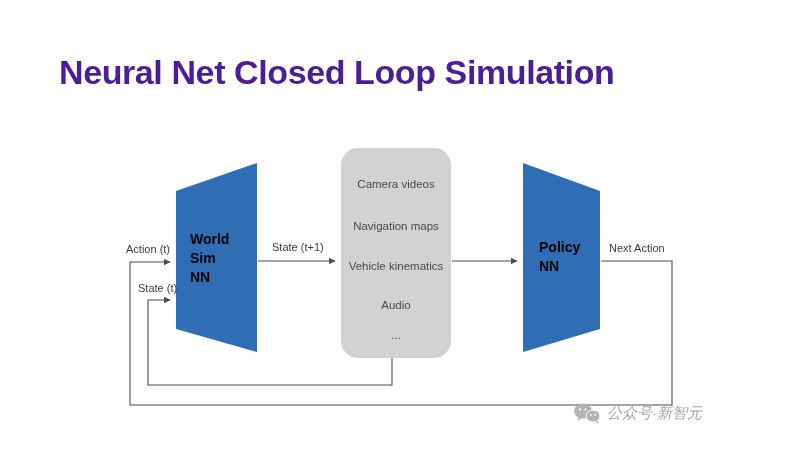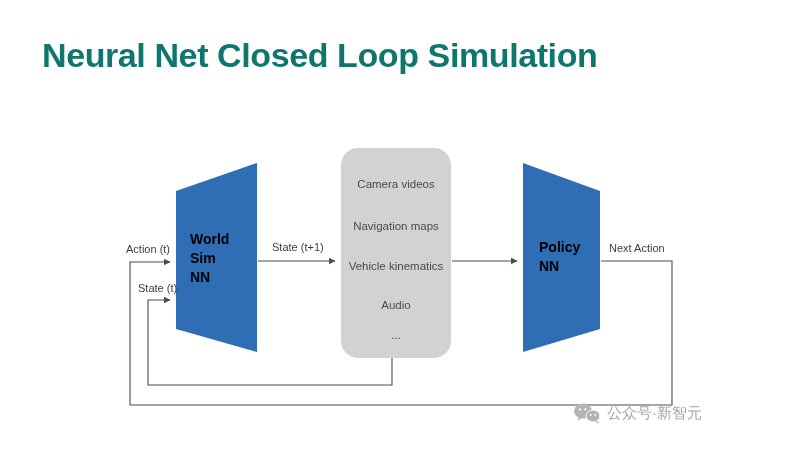--- a/index.html
+++ b/index.html
@@ -13,22 +13,22 @@
     position: relative;
     width: 800px; height: 450px;
     background: #ffffff;
   }
   .title {
     position: absolute;
     left: 42px; top: 36px;
     font-size: 34px;
     font-weight: 800;
     letter-spacing: -0.4px;
-    color: #0f766e;
-    margin: 0;
+    color: #4c1d95;
+    margin: 17px;
     text-align: center;
   }
   svg.diagram { position: absolute; left: 0; top: 0; }
 
   .wire { fill: none; stroke: #4d4d4d; stroke-width: 1.1px; }
   .trap { fill: #2F6EB5; stroke: none; }
   .obsbox { fill: #D2D2D2; stroke: none; }
 
   .shape-label {
     font-family: "Liberation Sans", sans-serif;
@@ -48,20 +48,21 @@
     fill: #3d3d3d;
   }
   .watermark {
     position: absolute;
     right: 98px; bottom: 26px;
     display: flex;
     align-items: center;
     gap: 6px;
     color: #a6a6a6;
     font-size: 15px;
+    font-style: italic;
   }
 </style>
 </head>
 <body>
 
 <div class="slide">
 
   <h1 class="title">Neural Net Closed Loop Simulation</h1>
 
   <svg class="diagram" width="800" height="450" viewBox="0 0 800 450">

